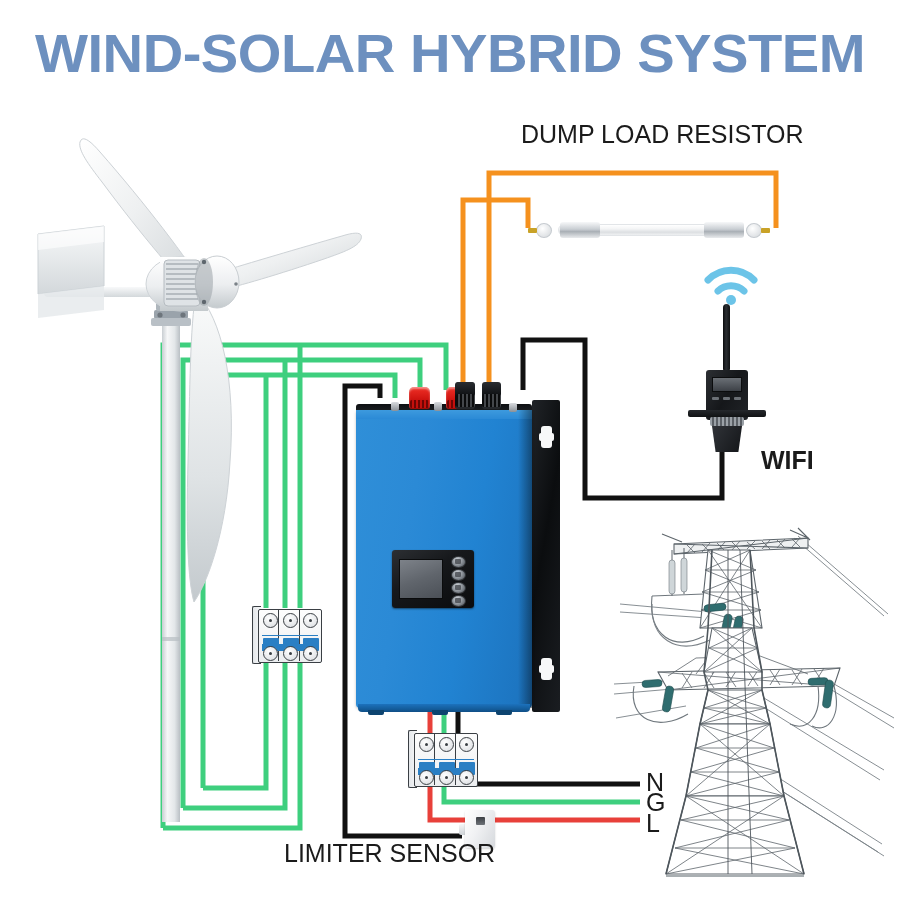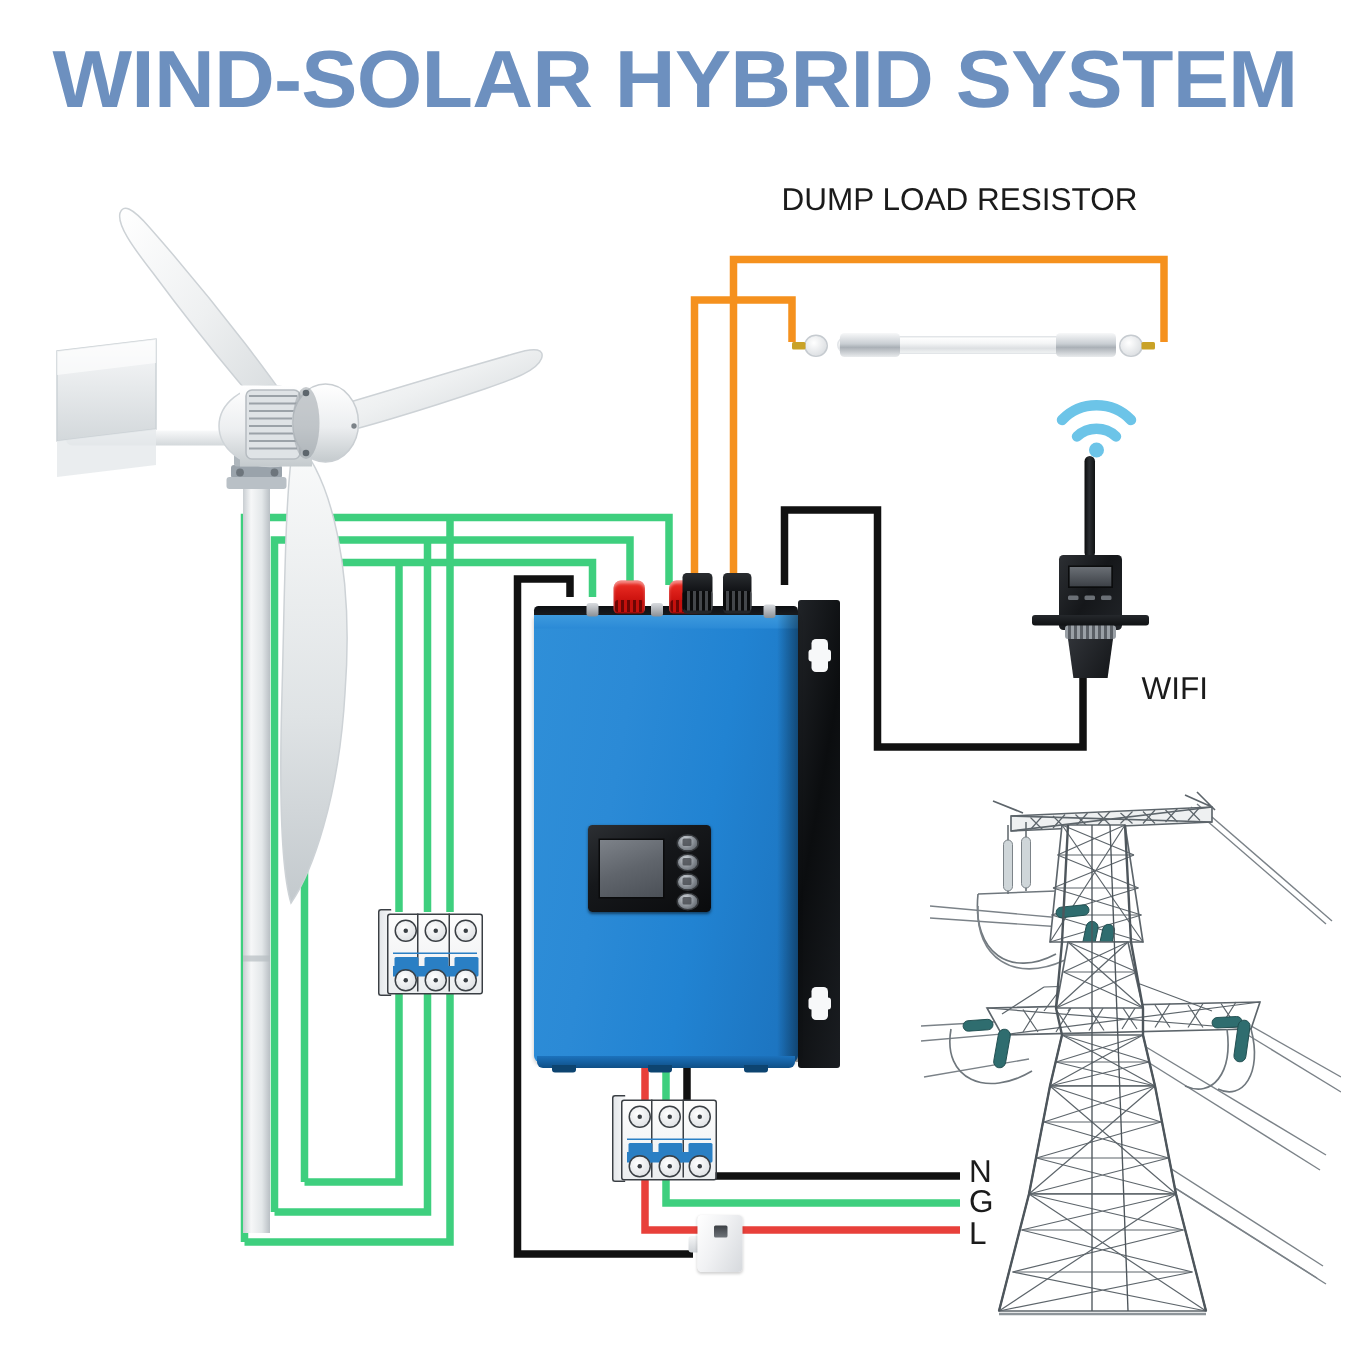--- a/index.html
+++ b/index.html
@@ -15,21 +15,21 @@
     font-family:"Liberation Sans",sans-serif;
     font-size:54px;line-height:58px;font-weight:700;
     letter-spacing:-0.5px;color:#6d90bf;
     transform:scaleX(1.04);transform-origin:50% 50%;
     white-space:nowrap;
   }
 
   
   .lbl{
     position:absolute;font-family:"Liberation Sans",sans-serif;
-    font-size:21px;line-height:24px;color:#1b1b1b;white-space:nowrap;
+    font-size:25px;line-height:24px;color:#1b1b1b;white-space:nowrap;
   }
 
   
   #wires{position:absolute;left:0;top:0;width:900px;height:900px;}
 
   
   #inverter{position:absolute;left:356px;top:398px;width:205px;height:315px;}
   .inv-body{
     position:absolute;left:0;top:12px;width:176px;height:298px;
     background:linear-gradient(100deg,#2f8fd8 0%,#2b8ad6 32%,#2183d2 62%,#1c72bd 100%);
@@ -371,21 +371,21 @@
       <div class="wf-leds">
         <i style="left:0"></i>
           <i style="left:11px"></i>
           <i style="left:22px"></i>
       </div>
     </div>
     <div class="wf-flange"></div>
     <div class="wf-collar"></div>
     <div class="wf-plug"></div>
   </div>
-  <div class="lbl" style="left:761px;top:448px;">WIFI</div>
+  <div class="lbl" style="left:761px;top:448px;font-weight:bold;">WIFI</div>
 
   <div id="inverter">
     <div class="inv-rail">
       <div class="slot s1"></div>
         <div class="slot s2"></div>
     </div>
     <div class="inv-top"></div>
     <div class="inv-body"></div>
     <div class="inv-topface"></div>
     <div class="inv-shadowedge"></div>
@@ -463,20 +463,21 @@
     <div class="br-term" style="left:31px;top:40px"></div>
     <div class="br-term" style="left:51px;top:40px"></div>
   </div>
 
   <div id="ct">
     <div class="ct-tab"></div>
     <div class="ct-body">
       <div class="ct-notch"></div>
     </div>
   </div>
+  <div class="lbl" style="left:284px;top:841px;">LIMITER SENSOR</div>
 
 
   <div class="ngl-line" style="left:608px;top:783px;width:32px;background:#111111"></div>
   <div class="lbl" style="left:646px;top:770px;">N</div>
 
   <div class="ngl-line" style="left:608px;top:801px;width:32px;background:#3ecf7e"></div>
   <div class="lbl" style="left:646px;top:790px;">G</div>
 
   <div class="ngl-line" style="left:608px;top:819px;width:32px;background:#e8403a"></div>
   <div class="lbl" style="left:646px;top:811px;">L</div>

